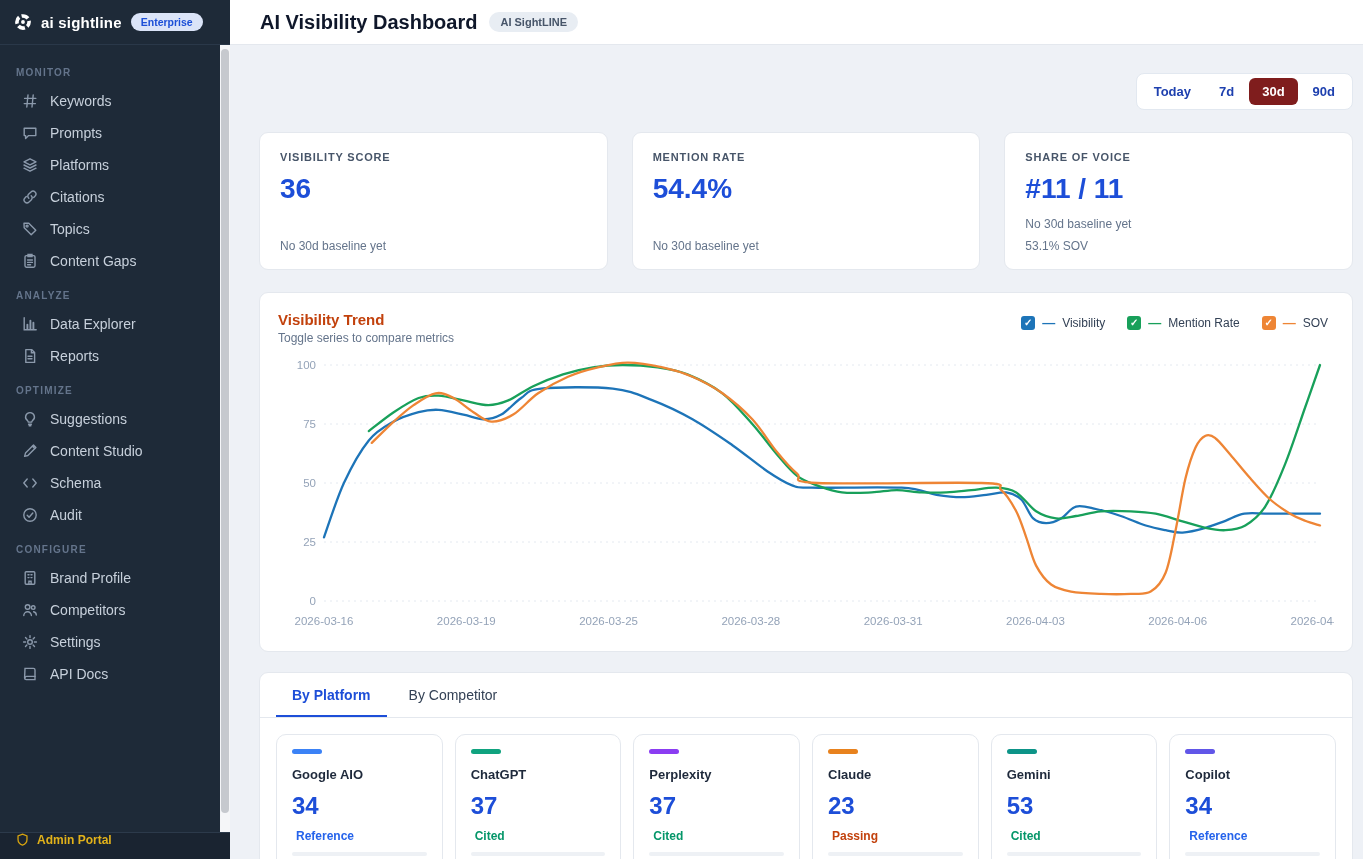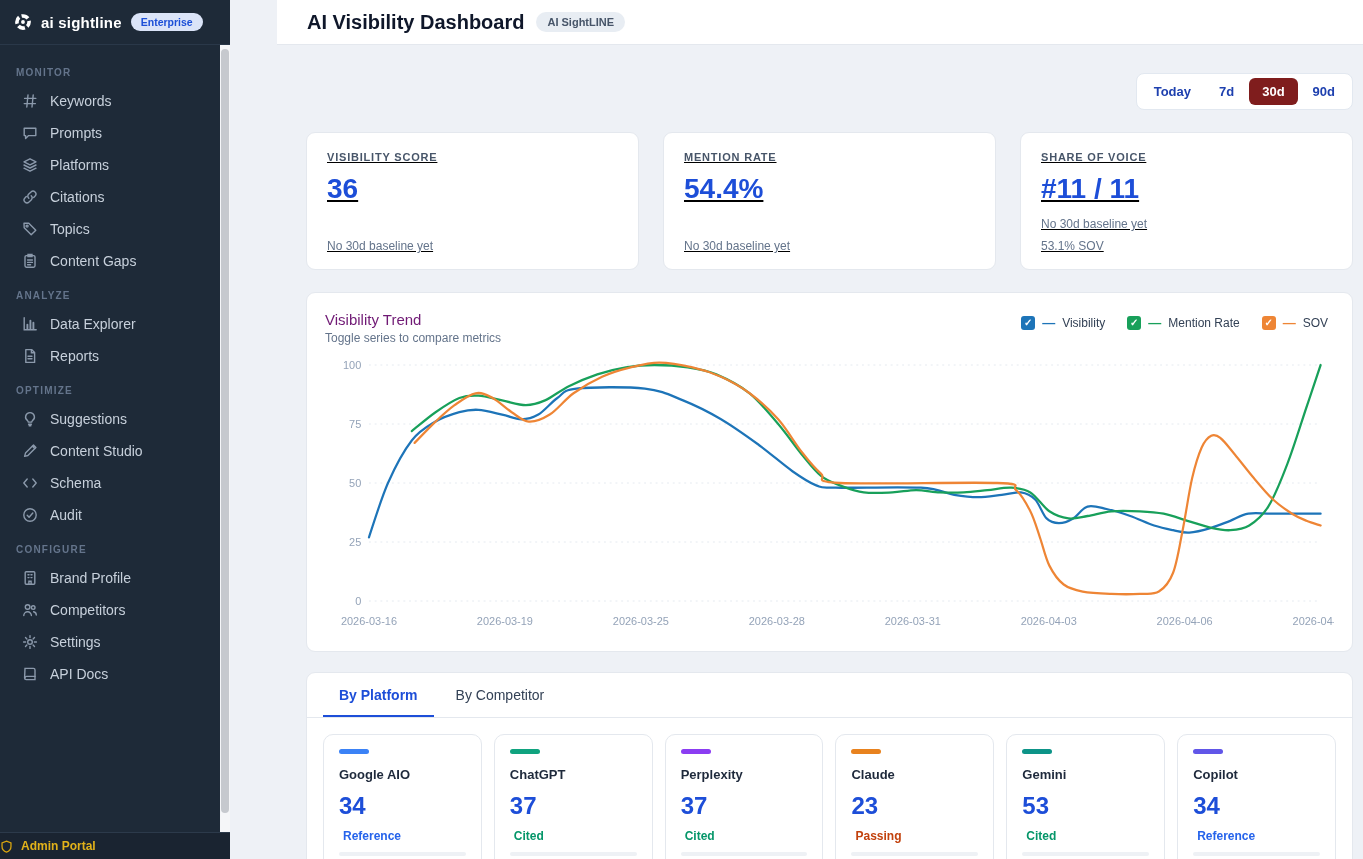--- a/index.html
+++ b/index.html
@@ -12,46 +12,46 @@
   .brand-name { color:#fff; font-weight:700; font-size:15px; letter-spacing:.2px; }
   .brand-badge { background:#dbe4f8; color:#1c4fd7; font-size:10.5px; font-weight:700; padding:3px 10px; border-radius:999px; }
   .nav { flex:1; padding:10px 0 0; overflow:hidden; }
   .nav-section-label { color:#64748b; font-size:10px; font-weight:700; letter-spacing:1.2px; text-transform:uppercase; padding:12px 16px 6px; }
   .nav-item { display:flex; align-items:center; gap:12px; margin:2px 12px; padding:7px 10px; border-radius:8px; color:#c7d0db; font-size:14px; cursor:pointer; }
   .nav-item .ico { width:16px; height:16px; color:#8b99ab; display:flex; align-items:center; justify-content:center; flex:0 0 16px; }
   .nav-item.active { background:#1d4ed8; color:#fff; }
   .nav-item.active .ico { color:#dbe6ff; }
   .sb-scroll { position:absolute; right:0; top:45px; width:10px; height:787px; background:#f5f6f8; }
   .sb-thumb { position:absolute; left:1px; top:4px; width:8px; height:764px; background:#c6c9ce; border-radius:4px; }
-  .sb-footer { flex:0 0 27px; height:27px; background:#1a2431; border-top:1px solid #2c3a4b; display:flex; align-items:center; gap:8px; padding:0 0; }
+  .sb-footer { flex:0 0 27px; height:27px; background:#1a2431; border-top:1px solid #2c3a4b; display:flex; align-items:flex-start; gap:8px; padding:0 16px; }
   .sb-footer .ico { width:13px; height:13px; color:#d7a410; }
   .sb-footer span { color:#e2b21a; font-size:12px; font-weight:600; }
 
   
-  .main { flex:1; display:flex; flex-direction:column; min-width:0;padding-left:47px; }
+  .main { flex:1; display:flex; flex-direction:column; min-width:0; }
   .topbar { height:45px; flex:0 0 45px; background:#fff; border-bottom:1px solid #e4e8ee; display:flex; align-items:center; gap:12px; padding:0 30px; }
   .page-title { font-size:20px; font-weight:700; color:#0f172a; }
   .page-badge { background:#e8edf3; color:#475569; font-size:11px; font-weight:600; padding:4px 11px; border-radius:999px; }
   .content { flex:1; padding:28px 10px 0 29px; overflow:hidden; }
 
   .range-row { display:flex; justify-content:flex-end; margin-bottom:22px; }
   .range-group { background:#fff; border:1px solid #e2e8f0; border-radius:8px; padding:4px; display:flex; gap:2px; }
   .range-btn { border:none; background:transparent; color:#1e40af; font-size:13px; font-weight:600; padding:6px 13px; border-radius:6px; cursor:pointer; font-family:inherit; }
   .range-btn.active { background:#7f1d1d; color:#fff; }
 
-  .metrics { display:grid; grid-template-columns:repeat(3,1fr); gap:24px; margin-bottom:22px;text-decoration:underline; }
+  .metrics { display:grid; grid-template-columns:repeat(3,1fr); gap:24px; margin-bottom:22px; }
   .metric-card { background:#fff; border:1px solid #e4e8ee; border-radius:9px; padding:18px 20px 16px; height:138px; display:flex; flex-direction:column; }
   .metric-label { font-size:11px; font-weight:700; letter-spacing:.8px; color:#475569; text-transform:uppercase; margin-bottom:10px; }
   .metric-value { font-size:28px; font-weight:800; color:#1d4ed8; }
   .metric-foot { margin-top:auto; }
   .metric-foot div { font-size:12px; color:#64748b; margin-top:8px; }
 
   .chart-card { background:#fff; border:1px solid #e4e8ee; border-radius:9px; padding:18px 18px 8px; margin-bottom:20px; height:360px; }
   .chart-head { display:flex; justify-content:space-between; align-items:flex-start; }
-  .chart-title { color:#701a75; font-size:15px; font-weight:400; margin-bottom:3px; }
+  .chart-title { color:#c2410c; font-size:15px; font-weight:700; margin-bottom:3px; }
   .chart-sub { color:#64748b; font-size:12px; }
   .legend { display:flex; gap:22px; align-items:center; padding-top:4px; padding-right:6px; }
   .legend-item { display:flex; align-items:center; gap:7px; cursor:pointer; }
   .legend-box { width:14px; height:14px; border-radius:3px; display:flex; align-items:center; justify-content:center; color:#fff; font-size:10px; font-weight:700; }
   .legend-dash { font-weight:700; font-size:13px; }
   .legend-label { font-size:12px; color:#334155; }
   .chart-wrap { margin-top:6px; }
   .chart-wrap svg { display:block; width:100%; height:282px; }
 
   .tabs-card { background:#fff; border:1px solid #e4e8ee; border-radius:9px 9px 0 0; min-height:196px; }

